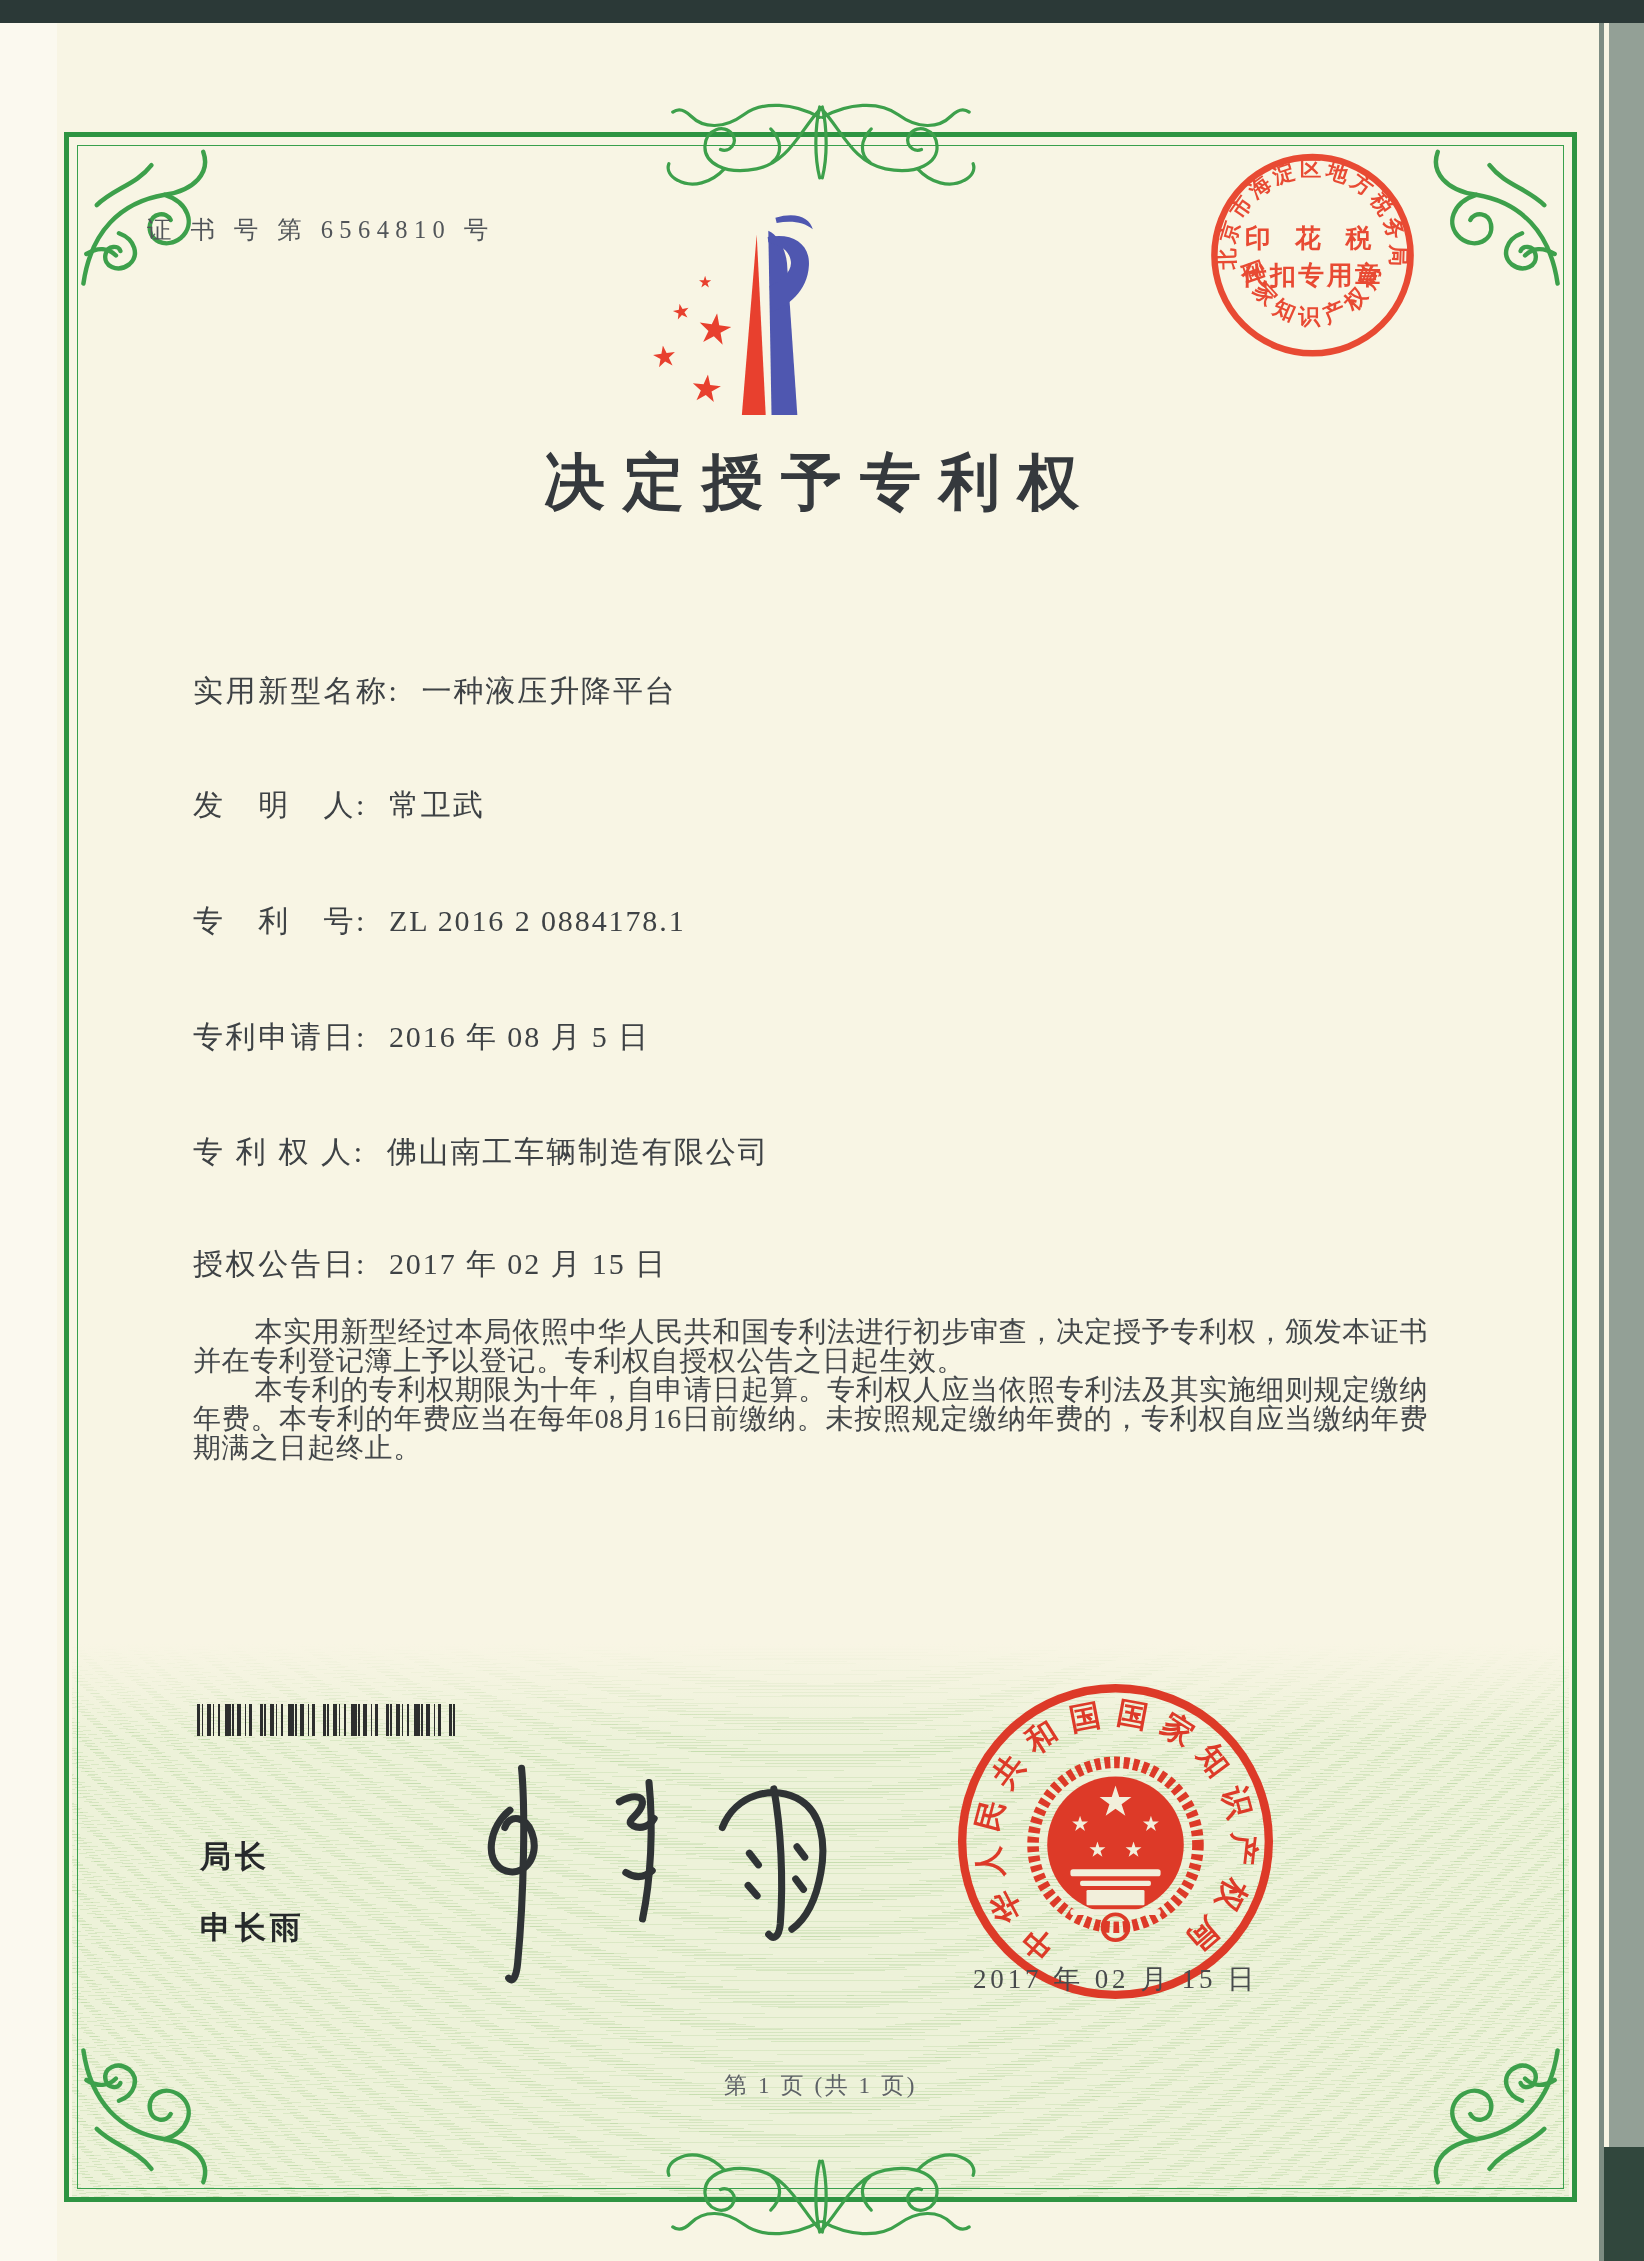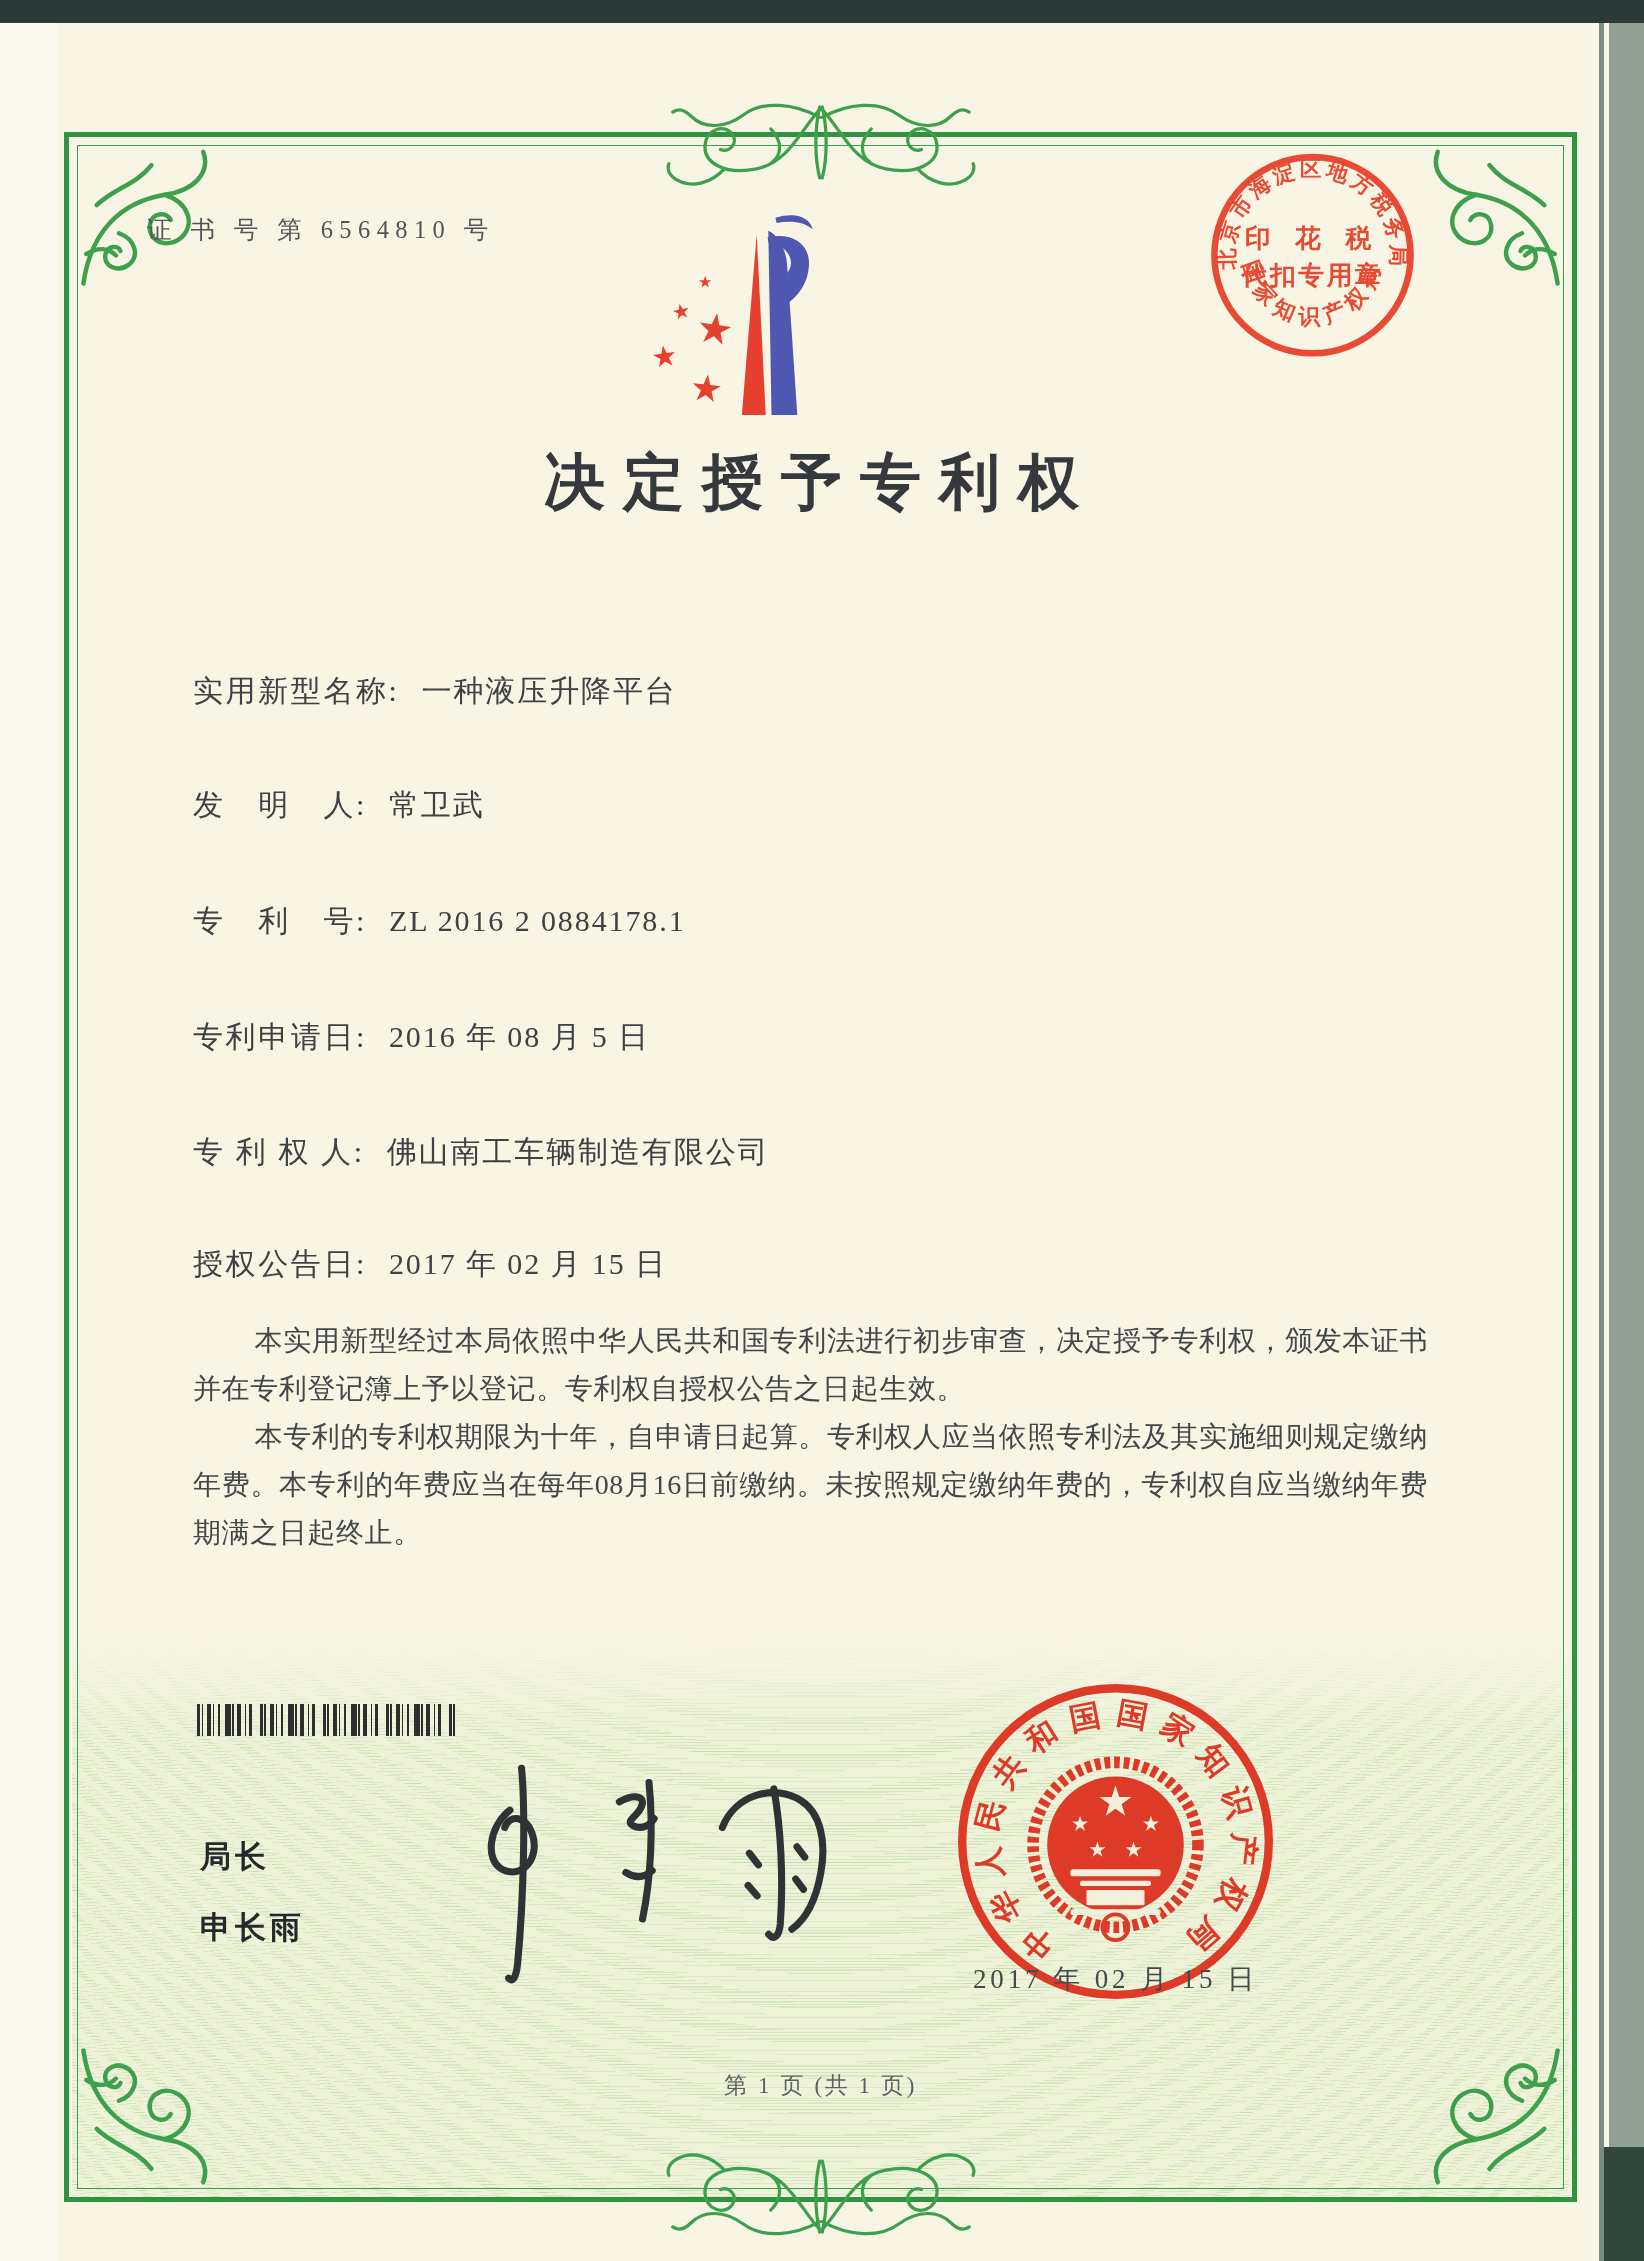--- a/index.html
+++ b/index.html
@@ -37,21 +37,21 @@
     left:64px;top:442px;width:1513px;text-align:center;
     font-size:61px;font-weight:bold;color:#35393d;letter-spacing:18px;z-index:6;
   }
 
   .field{left:193px;width:1290px;font-size:30px;color:#3e4245;z-index:6;white-space:nowrap;}
   .field .lbl{margin-right:22px;letter-spacing:2.6px;}
   .field .val{letter-spacing:1.9px;}
 
   #paragraphs{left:193px;top:1317px;width:1235px;z-index:6;}
   #paragraphs p{
-    margin:0;font-size:28px;line-height:48px;color:#43474a;
+    margin:0;font-size:28px;line-height:29px;color:#43474a;
     text-indent:2.2em;text-align:justify;letter-spacing:0.6px;
   }
 
   #barcode{
     left:197px;top:1704px;width:259px;height:32px;z-index:6;
     background-image:repeating-linear-gradient(90deg,
       #2d2e2e 0 2.6px, transparent 2.6px 4.5px,
       #2d2e2e 4.5px 5.8px, transparent 5.8px 9.7px,
       #2d2e2e 9.7px 14px, transparent 14px 16px,
       #2d2e2e 16px 17.4px, transparent 17.4px 21px,

